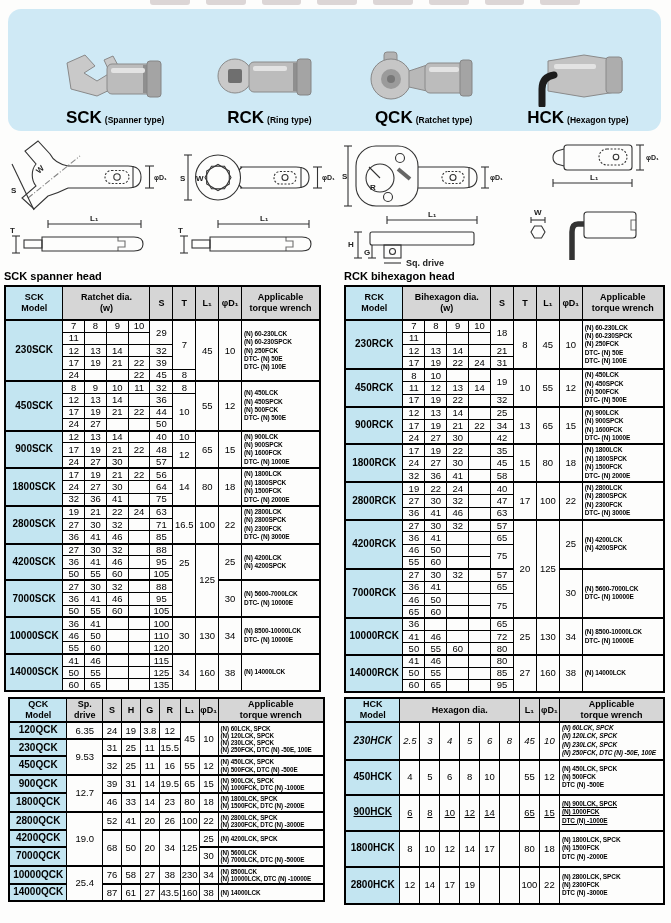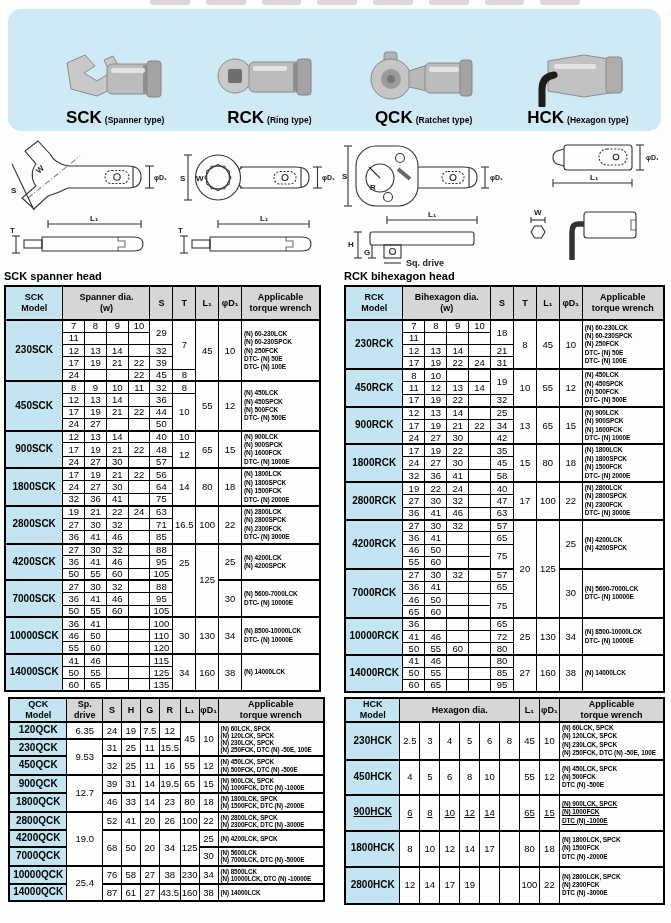--- a/index.html
+++ b/index.html
@@ -275,21 +275,21 @@
             <col style="width: 23px;">
             <col style="width: 23px;">
             <col style="width: 23px;">
             <col style="width: 23px;">
             <col style="width: 79px;">
           </colgroup>
           <thead>
             <tr style="height: 34px;">
               <th class="hm">SCK
 Model</th>
-              <th colspan="4">Spanner dia.
+              <th colspan="4">Ratchet dia.
 (w)</th>
               <th>S</th>
               <th>T</th>
               <th>L₁</th>
               <th>φD₁</th>
               <th>Applicable
 torque wrench</th>
             </tr>
           </thead>
           <tbody>
@@ -906,21 +906,21 @@
               <th>Applicable
 torque wrench</th>
             </tr>
           </thead>
           <tbody>
             <tr style="height: 17.2px;">
               <td class="m">120QCK</td>
               <td>6.35</td>
               <td>24</td>
               <td>19</td>
-              <td>7.5</td>
+              <td>3.8</td>
               <td>12</td>
               <td rowspan="2">45</td>
               <td rowspan="2">10</td>
               <td rowspan="2" class="tq">(N) 60LCK, SPCK
 (N) 120LCK, SPCK
 (N) 230LCK, SPCK
 (N) 250FCK, DTC (N) -50E, 100E</td>
             </tr>
             <tr style="height: 17.2px;">
               <td class="m g">230QCK</td>
@@ -1039,21 +1039,21 @@
               <th class="hm">HCK
 Model</th>
               <th colspan="6">Hexagon dia.</th>
               <th>L₁</th>
               <th>φD₁</th>
               <th>Applicable
 torque wrench</th>
             </tr>
           </thead>
           <tbody>
-            <tr style="height: 26px;">
+            <tr style="height: 26px; font-style: italic;">
               <td class="m">230HCK</td>
               <td>2.5</td>
               <td>3</td>
               <td>4</td>
               <td>5</td>
               <td>6</td>
               <td>8</td>
               <td>45</td>
               <td>10</td>
               <td class="tq">(N) 60LCK, SPCK

